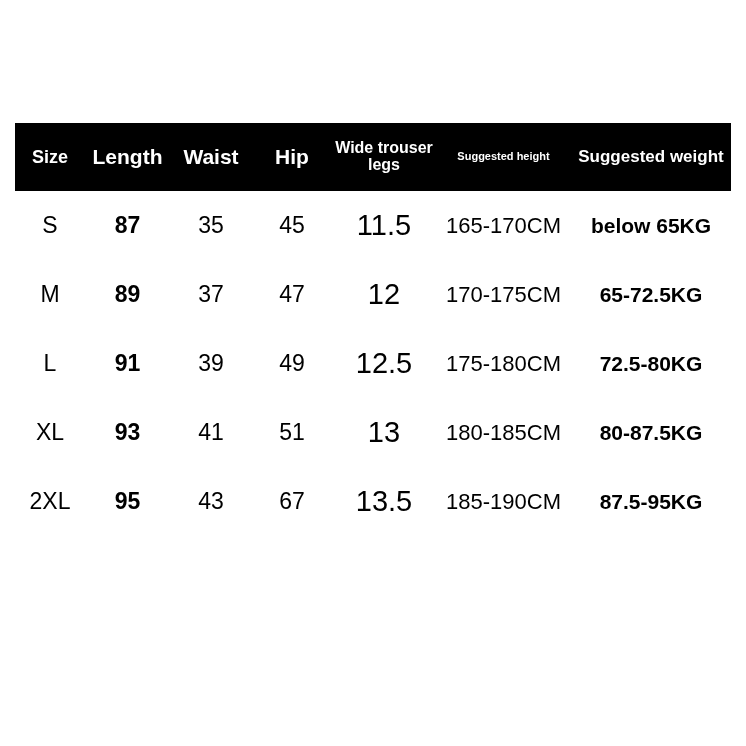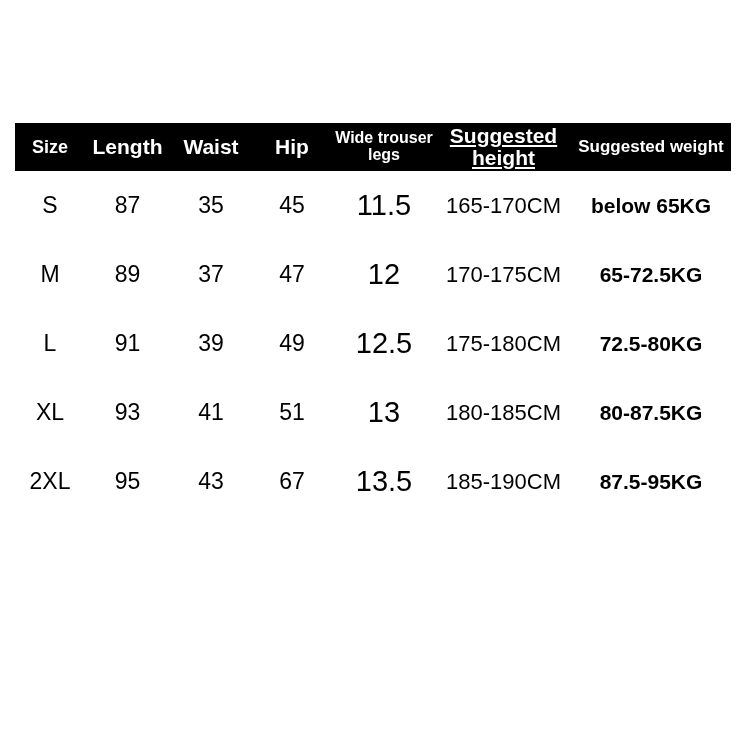--- a/index.html
+++ b/index.html
@@ -28,51 +28,51 @@
     table-layout: fixed;
   }
   table.size-table thead tr {
     background: #000000;
   }
   table.size-table thead th {
     color: #ffffff;
     font-weight: bold;
     text-align: center;
     vertical-align: middle;
-    height: 48px;
+    height: 68px;
     padding: 0;
     line-height: 1.05;
   }
   
   col.c0 { width: 70px; }
   col.c1 { width: 85px; }
   col.c2 { width: 82px; }
   col.c3 { width: 80px; }
   col.c4 { width: 104px; }
   col.c5 { width: 135px; }
   col.c6 { width: 160px; }
 
   th.h-size    { font-size: 18px; }
   th.h-length  { font-size: 21px; }
   th.h-waist   { font-size: 21px; }
   th.h-hip     { font-size: 21px; }
   th.h-wide    { font-size: 16px; }
-  th.h-height  { font-size: 21px; text-decoration: underline; }
+  th.h-height  { font-size: 11px; }
   th.h-weight  { font-size: 17px; }
 
   table.size-table tbody td {
     color: #000000;
     text-align: center;
     vertical-align: middle;
     height: 69px;
     padding: 0;
     background: #ffffff;
   }
   td.v-size   { font-size: 23px; font-weight: normal; }
-  td.v-length { font-size: 23px; font-weight: normal; }
+  td.v-length { font-size: 23px; font-weight: bold; }
   td.v-waist  { font-size: 23px; font-weight: normal; }
   td.v-hip    { font-size: 23px; font-weight: normal; }
   td.v-wide   { font-size: 29px; font-weight: normal; }
   td.v-height { font-size: 22px; font-weight: normal; }
   td.v-weight { font-size: 21px; font-weight: bold; }
 </style>
 </head>
 <body>
 
 <div class="sheet">

